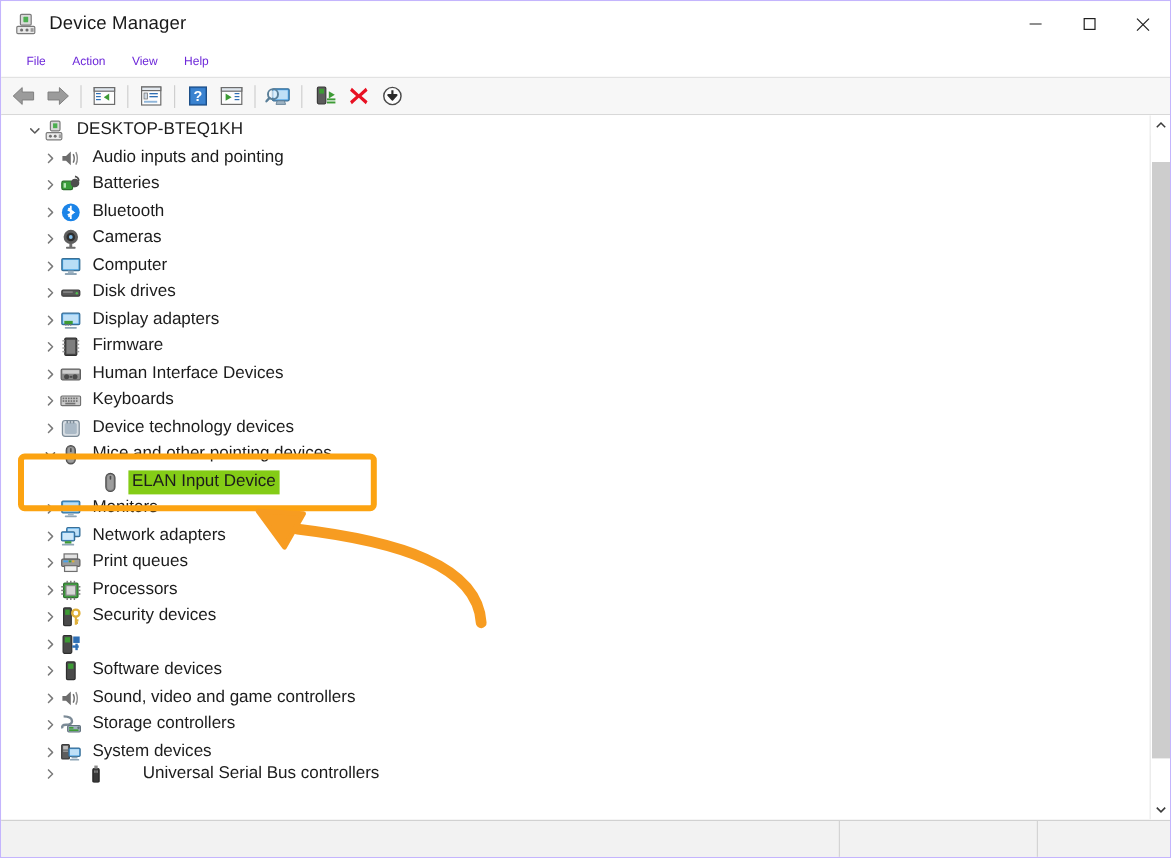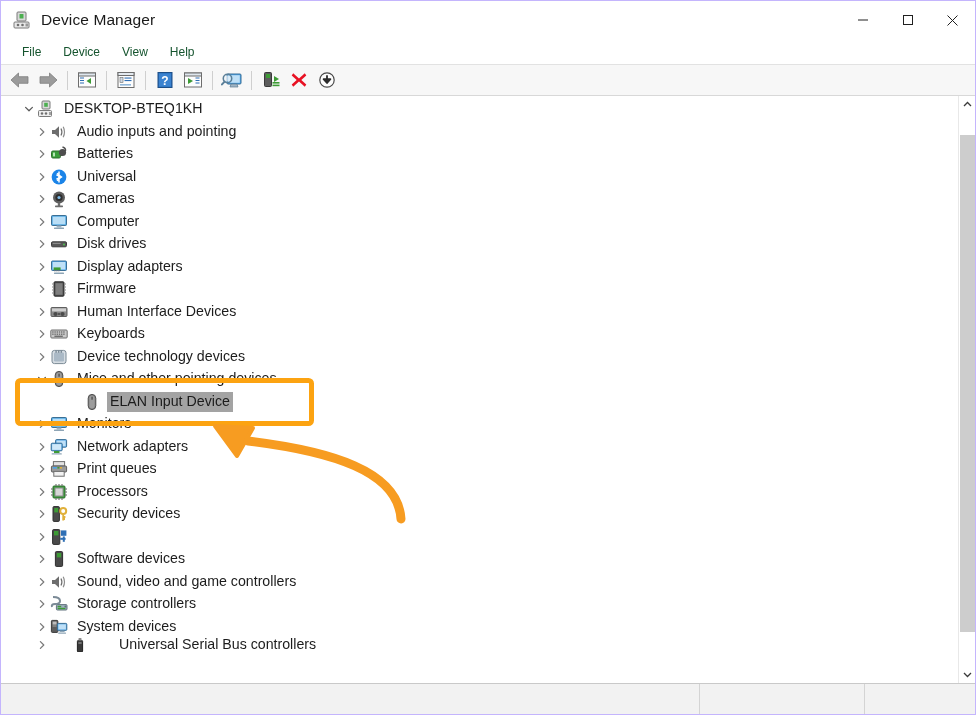--- a/index.html
+++ b/index.html
@@ -48,21 +48,21 @@
 
   
   #menubar {
     height: 26px; min-height: 26px;
     background: #ffffff;
     display: flex; align-items: center;
     padding-left: 10px;
     border-bottom: 1px solid #e2e2e2;
   }
   .menu-item {
-    font-size: 12px; color: #14532d;
+    font-size: 10px; color: #6d28d9;
     padding: 3px 11px;
     white-space: nowrap;
   }
 
   
   #toolbar {
     height: 31px; min-height: 31px;
     background: #f7f7f7;
     display: flex; align-items: center;
     padding-left: 5px;
@@ -110,21 +110,21 @@
   }
   .node-label {
     font-size: 14.2px; color: #1c1c1c;
     padding: 1px 3px 2px 3px;
     line-height: 17px;
   }
   .row.depth0 { padding-left: 20px; }
   .row.depth1 { padding-left: 33px; }
   .row.depth2 { padding-left: 66px; }
   .row.selected .node-label {
-    background: #a3a3a3;
+    background: #84cc16;
   }
   .row.clipped { height: 14px; overflow: hidden; gap: 21px; }
 
   
   #vscroll {
     width: 17px; flex: none;
     background: #ffffff;
     border-left: 1px solid #e8e8e8;
     position: relative;
   }
@@ -193,21 +193,21 @@
         <svg width="13" height="13" viewBox="0 0 13 13">
             <line x1="1.5" y1="1.5" x2="11.5" y2="11.5" stroke="#202020" stroke-width="1"></line>
             <line x1="11.5" y1="1.5" x2="1.5" y2="11.5" stroke="#202020" stroke-width="1"></line>
           </svg>
       </div>
     </div>
   </div>
 
   <div id="menubar">
     <div class="menu-item">File</div>
-    <div class="menu-item">Device</div>
+    <div class="menu-item">Action</div>
     <div class="menu-item">View</div>
     <div class="menu-item">Help</div>
   </div>
 
   <div id="toolbar">
 
     <div class="tb-btn">
       <svg width="22" height="18" viewBox="0 0 22 18">
         <path d="M9.5 2 L2 9 L9.5 16 L9.5 12.3 L19 12.3 L19 5.7 L9.5 5.7 Z" fill="#9b9b9b" stroke="#7d7d7d" stroke-width=".8" stroke-linejoin="round"></path>
       </svg>
@@ -354,21 +354,21 @@
           <span class="twisty">
             <svg width="10" height="10" viewBox="0 0 10 10">
               <path d="M3.4 1.6 L6.8 5 L3.4 8.4" fill="none" stroke="#7a7a7a" stroke-width="1.25" stroke-linecap="round" stroke-linejoin="round"></path>
             </svg>
           </span>
           <span class="node-icon"><svg width="18" height="18" viewBox="0 0 18 18">
               <circle cx="9" cy="9" r="7.4" fill="#1b84e8"></circle>
               <path d="M7 5.4 L11.2 9 L7 12.6 M9 3.4 L9 14.6" stroke="#ffffff" stroke-width="1.5" fill="none" stroke-linejoin="round"></path>
               <path d="M6.4 6.8 L11.2 9 L6.4 11.2" stroke="#ffffff" stroke-width="1.4" fill="none"></path>
             </svg></span>
-          <span class="node-label">Universal</span>
+          <span class="node-label">Bluetooth</span>
         </div>
         <div class="row depth1">
           <span class="twisty">
             <svg width="10" height="10" viewBox="0 0 10 10">
               <path d="M3.4 1.6 L6.8 5 L3.4 8.4" fill="none" stroke="#7a7a7a" stroke-width="1.25" stroke-linecap="round" stroke-linejoin="round"></path>
             </svg>
           </span>
           <span class="node-icon"><svg width="18" height="18" viewBox="0 0 18 18">
               <circle cx="9" cy="7.5" r="6" fill="#5d5d5d"></circle>
               <circle cx="9" cy="7.5" r="3.6" fill="#2e2e2e"></circle>

